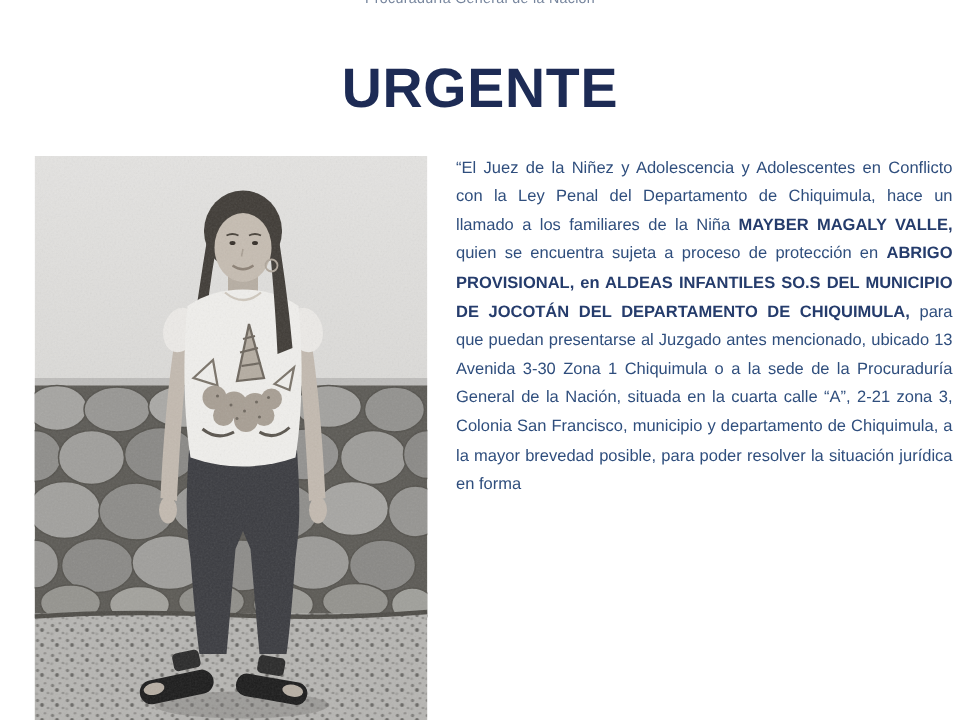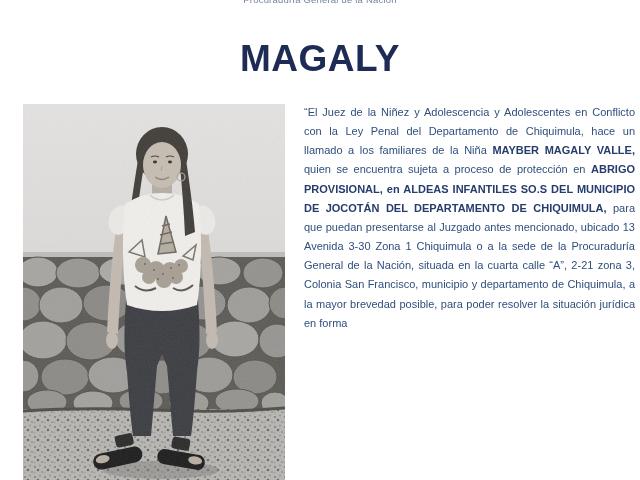--- a/index.html
+++ b/index.html
@@ -43,21 +43,21 @@
     text-align: justify;
     color: #2f4e7d;
   }
   .seg-bold { font-weight: bold; color: #253c6c; }
 </style>
 </head>
 <body>
 
 <div class="header-partial">Procuraduría General de la Nación</div>
 
-<div class="title">MAGALY</div>
+<div class="title">URGENTE</div>
 
 <div class="photo">
   <svg viewBox="0 0 262 376">
     <defs>
       <linearGradient id="wallGrad" x1="0" y1="0" x2="0" y2="1">
         <stop offset="0" stop-color="#e4e3e1"></stop>
         <stop offset="1" stop-color="#cfcecb"></stop>
       </linearGradient>
       <pattern id="gravelPat" width="10" height="10" patternUnits="userSpaceOnUse">
         <rect width="10" height="10" fill="#b7b6b3"></rect>

